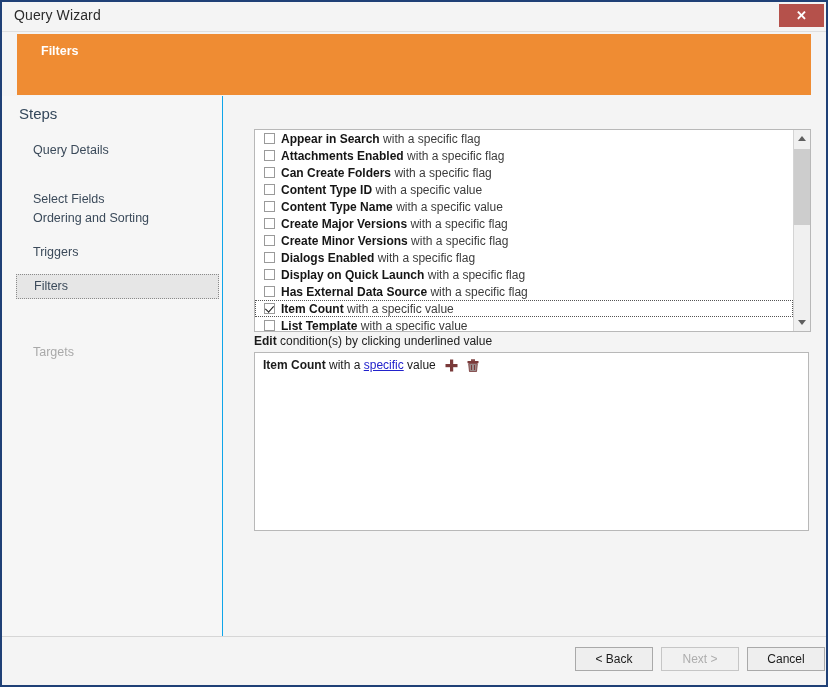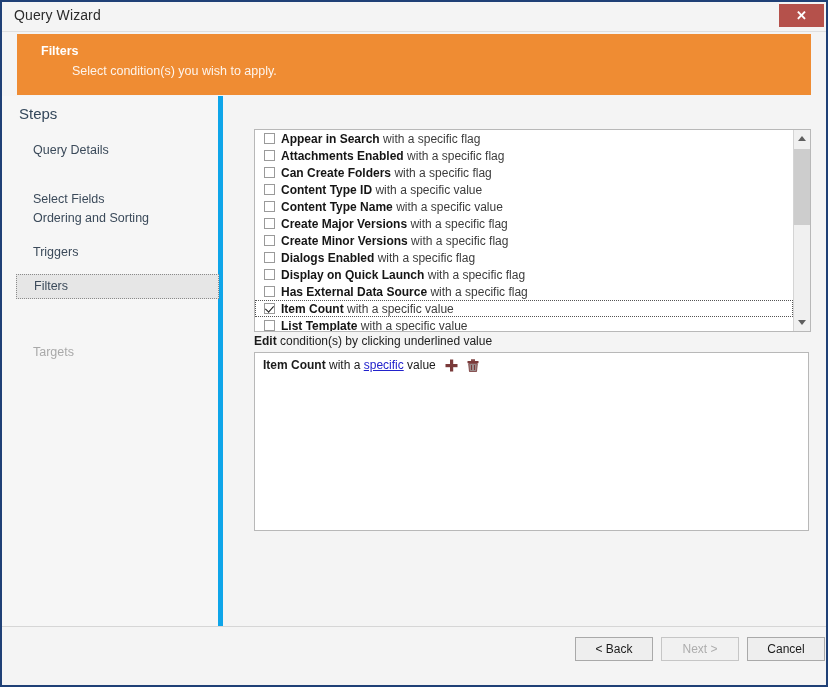--- a/index.html
+++ b/index.html
@@ -93,21 +93,21 @@
     width: 824px;
     height: 589px;
     background: #f4f4f4;
   }
   #sidebar {
     position: absolute;
     left: 0; top: 0;
     width: 221px;
     height: 589px;
     background: #f6f6f6;
-    border-right: 5px solid #0ea5e9;
+    border-right: 1px solid #0ea5e9;
     box-sizing: border-box;
   }
   #steps-heading {
     position: absolute;
     left: 17px;
     top: 9px;
     font-size: 15px;
     color: #33475b;
   }
   .step-item {
@@ -284,21 +284,21 @@
     margin-left: 6px;
     cursor: pointer;
   }
 
   
   #footer {
     position: absolute;
     left: 0;
     bottom: 0;
     width: 824px;
-    height: 59px;
+    height: 49px;
     background: #f4f4f4;
     border-top: 1px solid #d6d6d6;
     box-sizing: border-box;
   }
   .wz-button {
     position: absolute;
     top: 10px;
     width: 78px;
     height: 24px;
     box-sizing: border-box;
@@ -326,21 +326,20 @@
 
 <div id="window">
 
   <div id="titlebar">
     <div id="title-text">Query Wizard</div>
     <div id="close-button">✕</div>
   </div>
 
   <div id="banner">
     <div id="banner-title">Filters</div>
-    <div id="banner-sub">Select condition(s) you wish to apply.</div>
   </div>
 
   <div id="content">
 
     <div id="sidebar">
       <div id="steps-heading">Steps</div>
       <div id="steps-list">
           <div class="step-item" style="top: 42px;">Query Details</div>
           <div class="step-item" style="top: 76px; margin-top: 15px;">Select Fields</div>
           <div class="step-item" style="top: 110px;">Ordering and Sorting</div>

